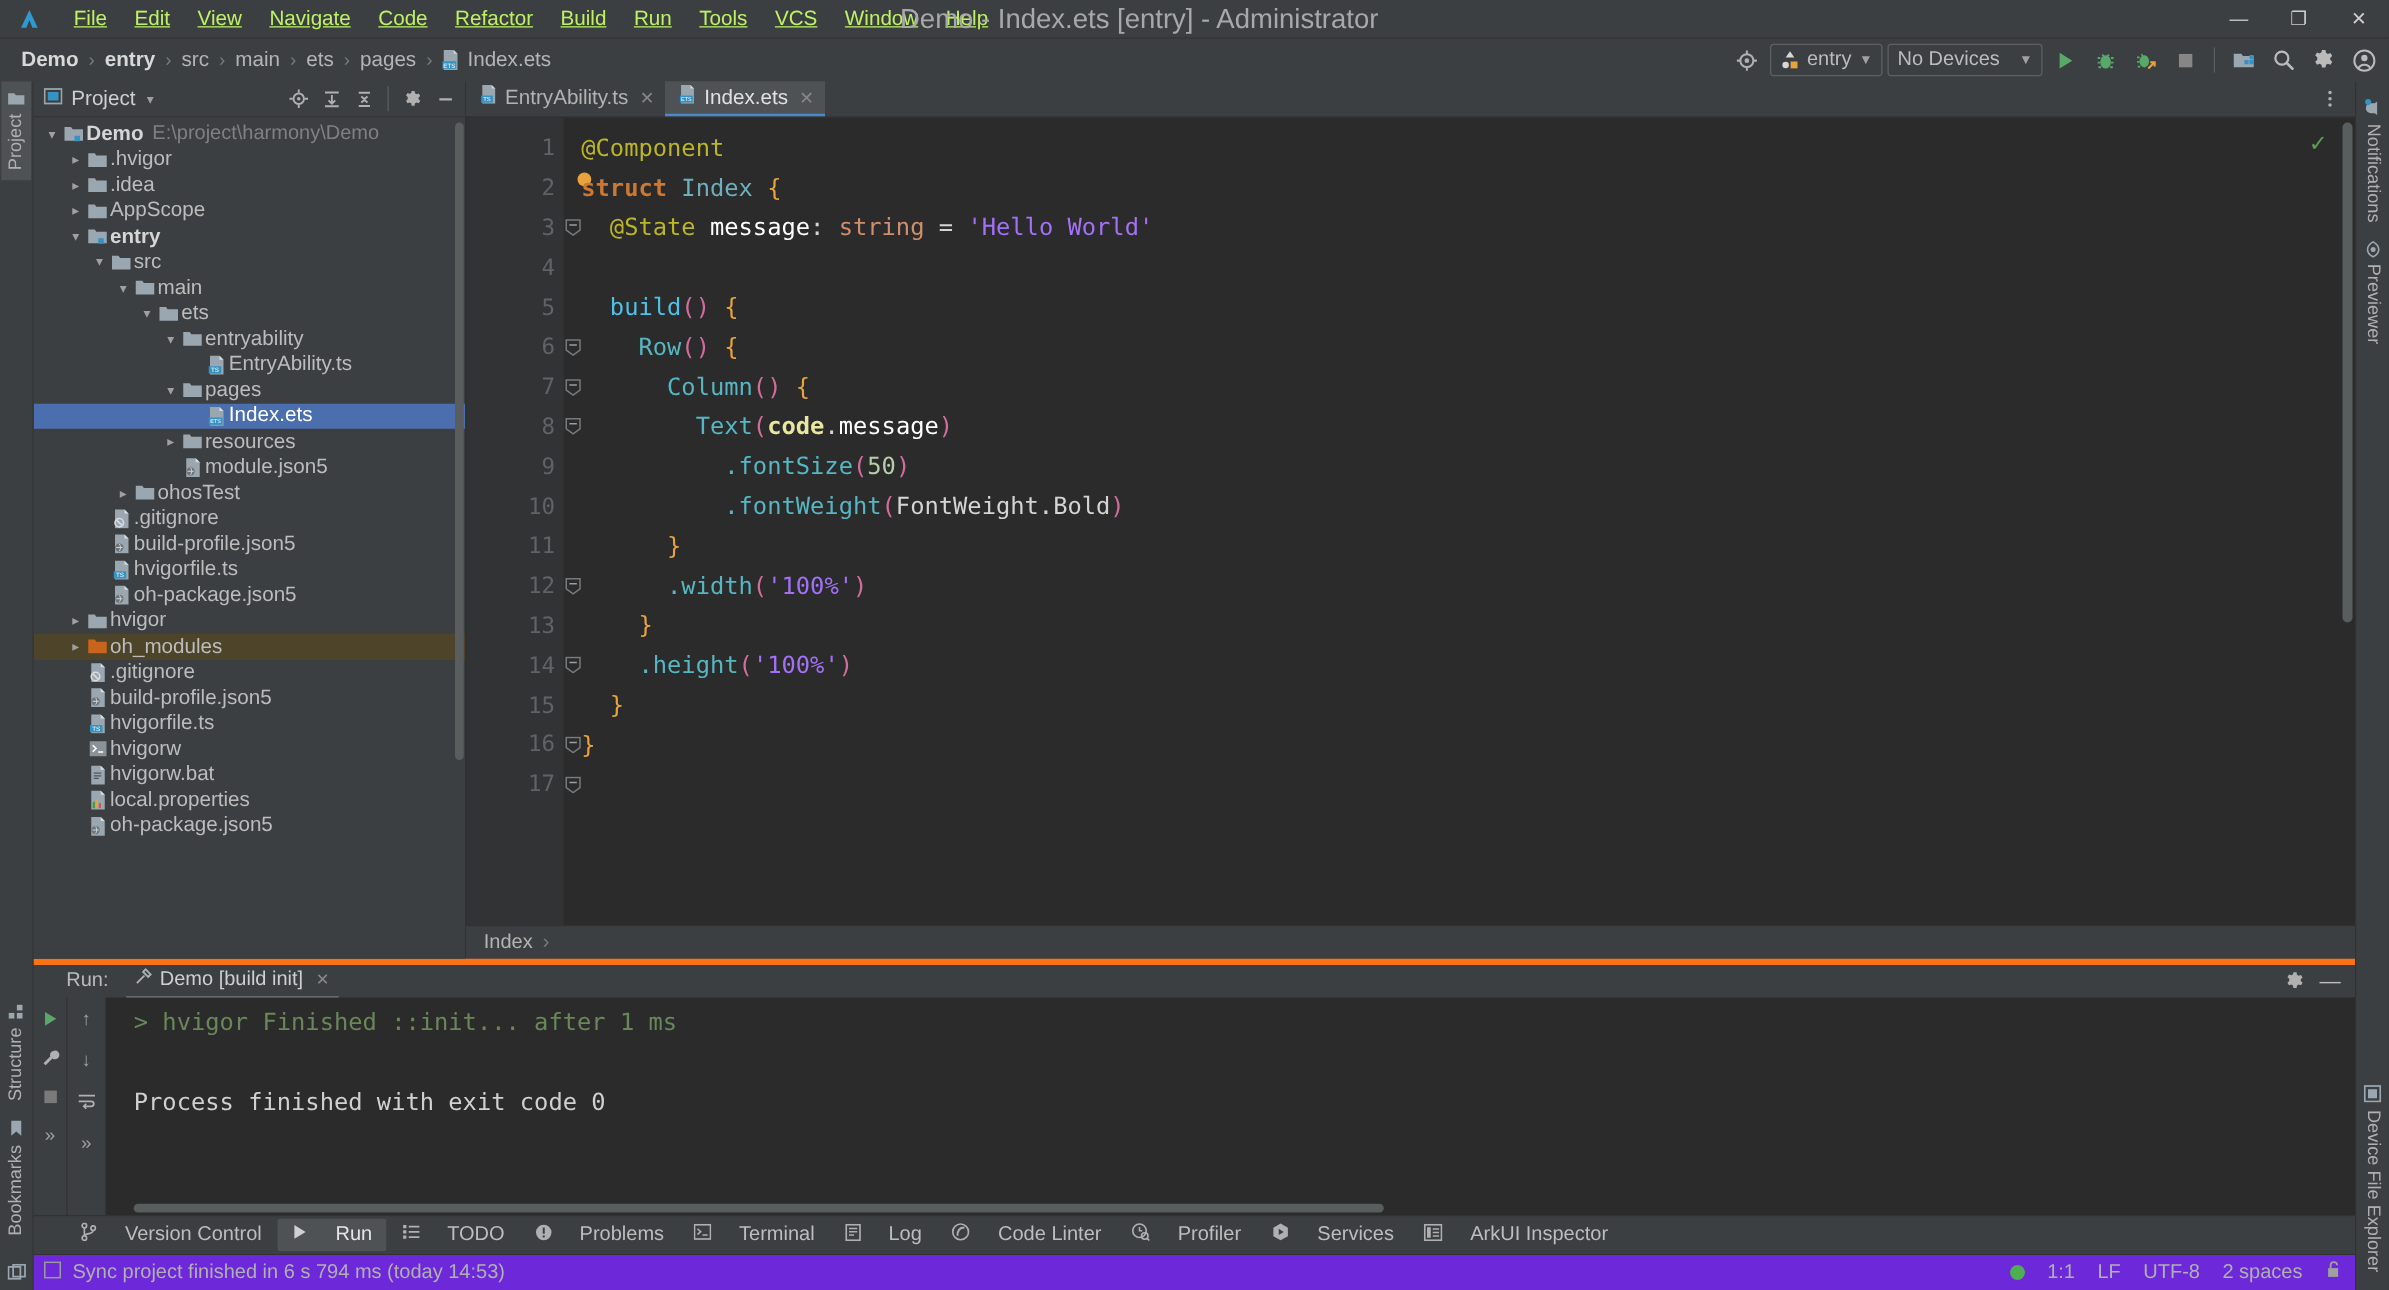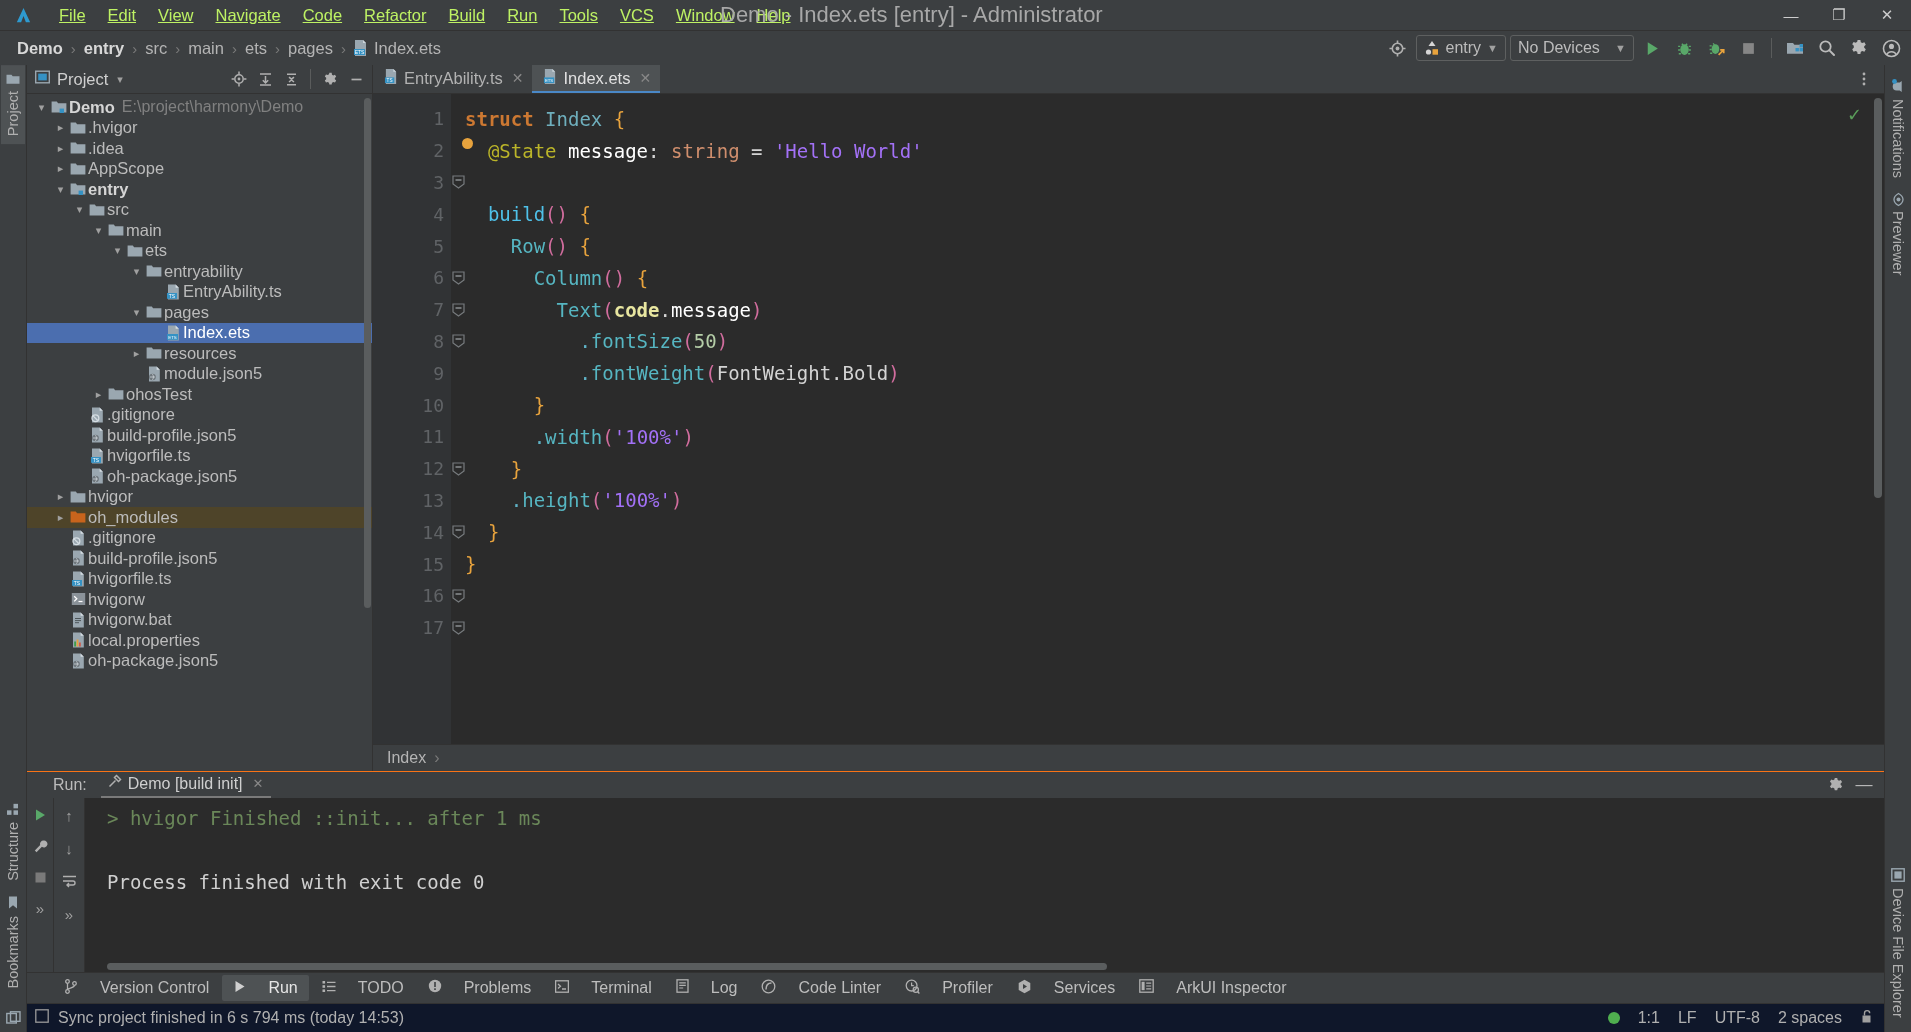--- a/index.html
+++ b/index.html
@@ -290,21 +290,21 @@
     padding-left: 14px;
     font-size: 16px; color: #b4b4b4;
     border-top: 1px solid #323232;
   }
 
   
   .run-panel {
     height: 200px; flex: 0 0 200px;
     background: #3c3f41;
     display: flex; flex-direction: column;
-    border-top: 1px solid #f97316;
+    border-top: 5px solid #f97316;
     justify-content: space-between;
   }
   .run-head {
     height: 26px; flex: 0 0 26px;
     display: flex; align-items: center;
     padding-left: 26px;
     position: relative;
   }
   .run-label { font-size: 16px; color: #bbbbbb; margin-right: 14px; }
   .run-tab {
@@ -358,21 +358,21 @@
     display: flex; align-items: center; gap: 22px;
     padding: 4px 11px;
     font-size: 16px; color: #bdbdbd;
     border-radius: 2px;
   }
   .tw.active { background: #4e5254; color: #e6e6e6; }
 
   
   .statusbar {
     height: 28px; flex: 0 0 28px;
-    background: #0f172a;
+    background: #6d28d9;
     display: flex; align-items: center;
     padding: 0 10px 0 8px;
     font-size: 16px; color: #b0b0b0;
     border-top: 1px solid #323232;
     position: relative;
   }
   .status-left { display: flex; align-items: center; gap: 9px; }
   .status-right { margin-left: auto; display: flex; align-items: center; gap: 18px; }
   .greendot { width: 12px; height: 12px; border-radius: 50%; background: #4fae4f; }
 </style>
@@ -988,20 +988,21 @@
                     </svg>
                   </span></div>
                 <div class="gline">17<span class="fold">
                     <svg width="13" height="14" viewBox="0 0 13 14">
                       <path d="M1 1h11v8l-5.5 4L1 9z" fill="none" stroke="#777b7e" stroke-width="1.2"></path>
                       <path d="M3.5 5h6" stroke="#9a9ea1" stroke-width="1.3"></path>
                     </svg>
                   </span></div>
               </div>
             <div class="code" id="codearea">
+                <div class="cline"><span class="t-ann">@Component</span></div>
                 <div class="cline"><span class="t-kw">struct</span><span class="t-plain"> </span><span class="t-type">Index</span><span class="t-plain"> </span><span class="t-brace">{</span></div>
                 <div class="cline"><span class="t-ann">  @State</span><span class="t-plain"> </span><span class="t-white">message</span><span class="t-plain">: </span><span class="t-kw2">string</span><span class="t-plain"> = </span><span class="t-str">'Hello World'</span></div>
                 <div class="cline"></div>
                 <div class="cline"><span class="t-plain">  </span><span class="t-fn2">build</span><span class="t-paren">()</span><span class="t-plain"> </span><span class="t-brace">{</span></div>
                 <div class="cline"><span class="t-plain">    </span><span class="t-fn">Row</span><span class="t-paren">()</span><span class="t-plain"> </span><span class="t-brace">{</span></div>
                 <div class="cline"><span class="t-plain">      </span><span class="t-fn">Column</span><span class="t-paren">()</span><span class="t-plain"> </span><span class="t-brace">{</span></div>
                 <div class="cline"><span class="t-plain">        </span><span class="t-fn">Text</span><span class="t-paren">(</span><span class="t-this">code</span><span class="t-plain">.</span><span class="t-white">message</span><span class="t-paren">)</span></div>
                 <div class="cline"><span class="t-plain">          </span><span class="t-cyan">.</span><span class="t-fn">fontSize</span><span class="t-paren">(</span><span class="t-num">50</span><span class="t-paren">)</span></div>
                 <div class="cline"><span class="t-plain">          </span><span class="t-cyan">.</span><span class="t-fn">fontWeight</span><span class="t-paren">(</span><span class="t-plain">FontWeight</span><span class="t-plain">.</span><span class="t-plain">Bold</span><span class="t-paren">)</span></div>
                 <div class="cline"><span class="t-plain">      </span><span class="t-brace">}</span></div>

